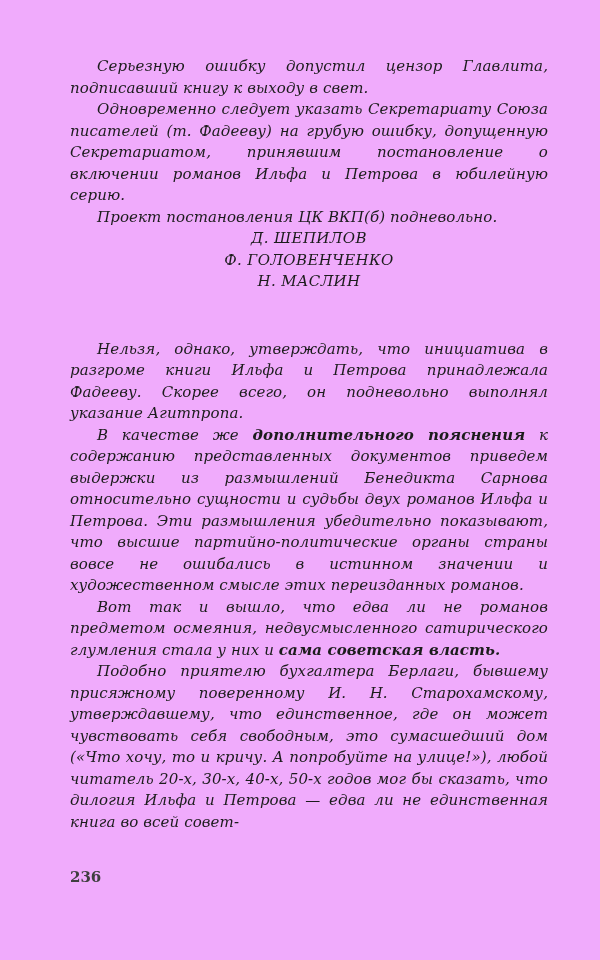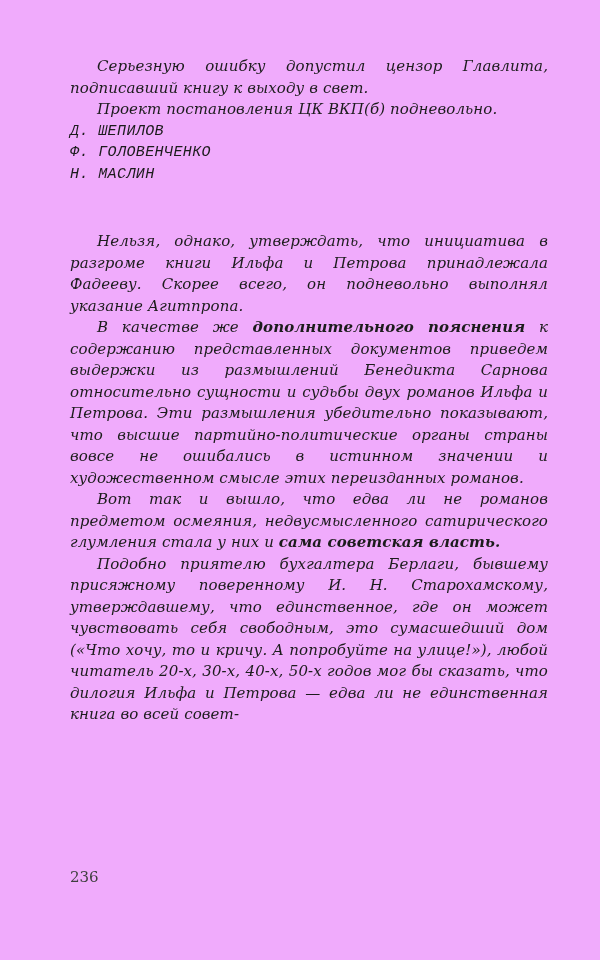--- a/index.html
+++ b/index.html
@@ -27,49 +27,49 @@
   .para {
     margin: 0;
     font-size: 15px;
     line-height: 21.5px;
     font-style: italic;
     text-align: justify;
     text-indent: 27px;
     letter-spacing: 0.1px;
   }
   .para.signature {
-    text-align: left;
+    text-align: center;
     text-indent: 0;
     letter-spacing: 0.4px;
-    font-family: Liberation Mono, monospace;
   }
   .spacer {
     height: 46px;
   }
   .bold {
     font-weight: 700;
   }
   .page-number {
     position: absolute;
     left: 70px;
     top: 868px;
     font-size: 15px;
-    font-weight: 400;
+    font-weight: 700;
     font-style: normal;
     color: #3f3f3f;
     font-family: "DejaVu Serif", "Liberation Serif", serif;
     text-align: right;
   }
 </style>
 </head>
 <body>
 
 <div class="page">
   <div class="content">
       <p class="para"><span>Серьезную ошибку допустил цензор Главлита, подписавший книгу к выходу в свет.</span></p>
+      <p class="para"><span>Одновременно следует указать Секретариату Союза писателей (т. Фадееву) на грубую ошибку, допущенную Секретариатом, принявшим постановление о включении романов Ильфа и Петрова в юбилейную серию.</span></p>
       <p class="para"><span>Проект постановления ЦК ВКП(б) подневольно.</span></p>
       <p class="para signature"><span>Д. ШЕПИЛОВ</span></p>
       <p class="para signature"><span>Ф. ГОЛОВЕНЧЕНКО</span></p>
       <p class="para signature"><span>Н. МАСЛИН</span></p>
       <div class="spacer"></div>
       <p class="para"><span>Нельзя, однако, утверждать, что инициатива в разгроме книги Ильфа и Петрова принадлежала Фадееву. Скорее всего, он подневольно выполнял указание Агитпропа.</span></p>
       <p class="para"><span>В качестве же </span><span class="bold">дополнительного пояснения</span><span> к содержанию представленных документов приведем выдержки из размышлений Бенедикта Сарнова относительно сущности и судьбы двух романов Ильфа и Петрова. Эти размышления убедительно показывают, что высшие партийно-политические органы страны вовсе не ошибались в истинном значении и художественном смысле этих переизданных романов.</span></p>
       <p class="para"><span>Вот так и вышло, что едва ли не романов предметом осмеяния, недвусмысленного сатирического глумления стала у них и </span><span class="bold">сама советская власть.</span></p>
       <p class="para"><span>Подобно приятелю бухгалтера Берлаги, бывшему присяжному поверенному И. Н. Старохамскому, утверждавшему, что единственное, где он может чувствовать себя свободным, это сумасшедший дом («Что хочу, то и кричу. А попробуйте на улице!»), любой читатель 20-х, 30-х, 40-х, 50-х годов мог бы сказать, что дилогия Ильфа и Петрова — едва ли не единственная книга во всей совет-</span></p>
     </div>

